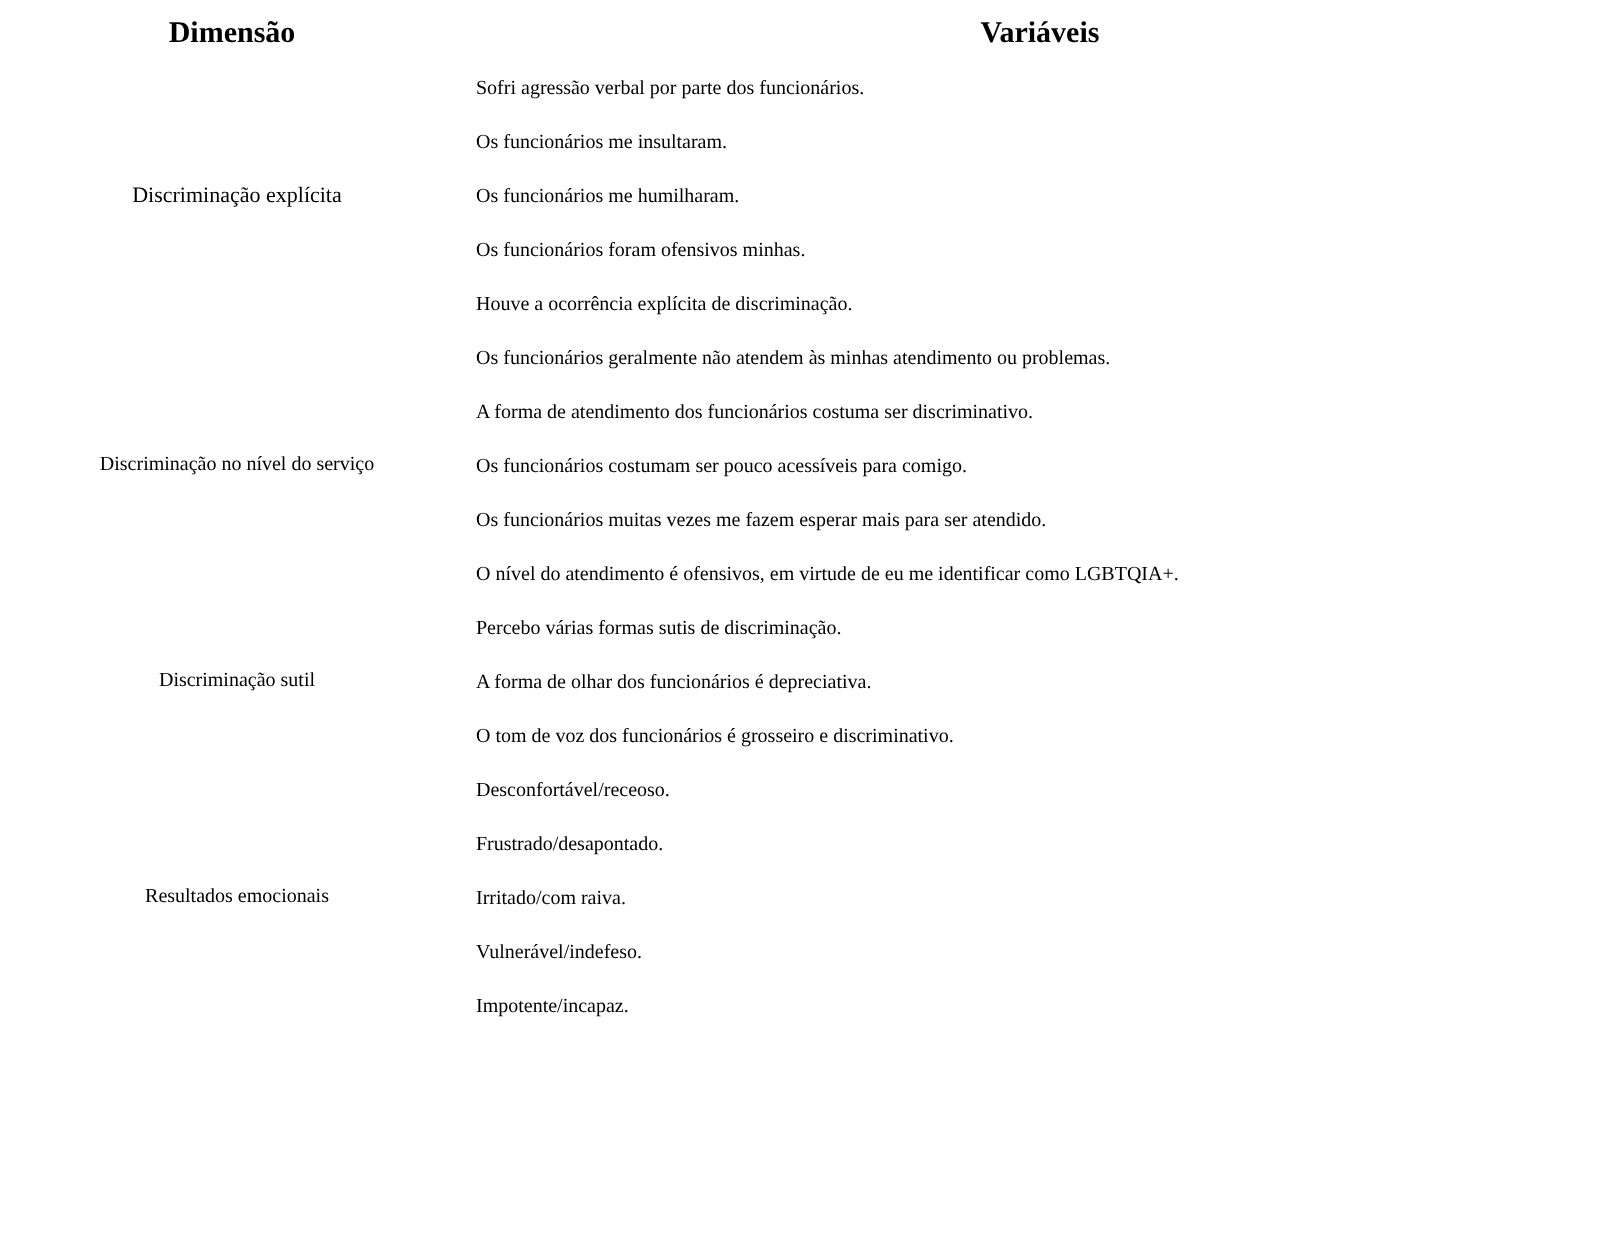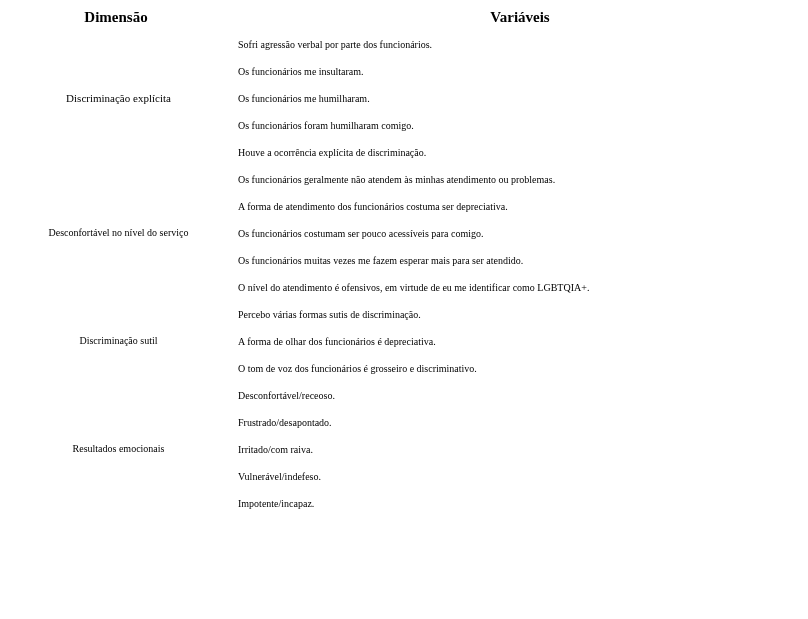--- a/index.html
+++ b/index.html
@@ -74,31 +74,31 @@
           <td rowspan="5" class="dim-cell small">Discriminação explícita</td>
           <td class="var-cell">Sofri agressão verbal por parte dos funcionários.</td>
         </tr>
         <tr>
           <td class="var-cell">Os funcionários me insultaram.</td>
         </tr>
         <tr>
           <td class="var-cell">Os funcionários me humilharam.</td>
         </tr>
         <tr>
-          <td class="var-cell">Os funcionários foram humilharam comigo.</td>
+          <td class="var-cell">Os funcionários foram ofensivos minhas.</td>
         </tr>
         <tr>
           <td class="var-cell">Houve a ocorrência explícita de discriminação.</td>
         </tr>
         <tr>
-          <td rowspan="5" class="dim-cell">Desconfortável no nível do serviço</td>
+          <td rowspan="5" class="dim-cell">Discriminação no nível do serviço</td>
           <td class="var-cell">Os funcionários geralmente não atendem às minhas atendimento ou problemas.</td>
         </tr>
         <tr>
-          <td class="var-cell">A forma de atendimento dos funcionários costuma ser depreciativa.</td>
+          <td class="var-cell">A forma de atendimento dos funcionários costuma ser discriminativo.</td>
         </tr>
         <tr>
           <td class="var-cell">Os funcionários costumam ser pouco acessíveis para comigo.</td>
         </tr>
         <tr>
           <td class="var-cell">Os funcionários muitas vezes me fazem esperar mais para ser atendido.</td>
         </tr>
         <tr>
           <td class="var-cell">O nível do atendimento é ofensivos, em virtude de eu me identificar como LGBTQIA+.</td>
         </tr>

